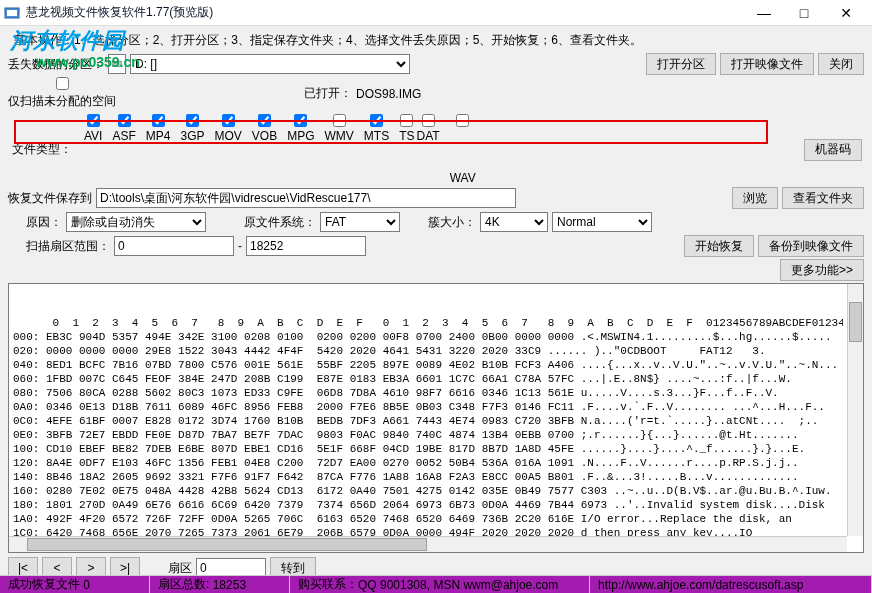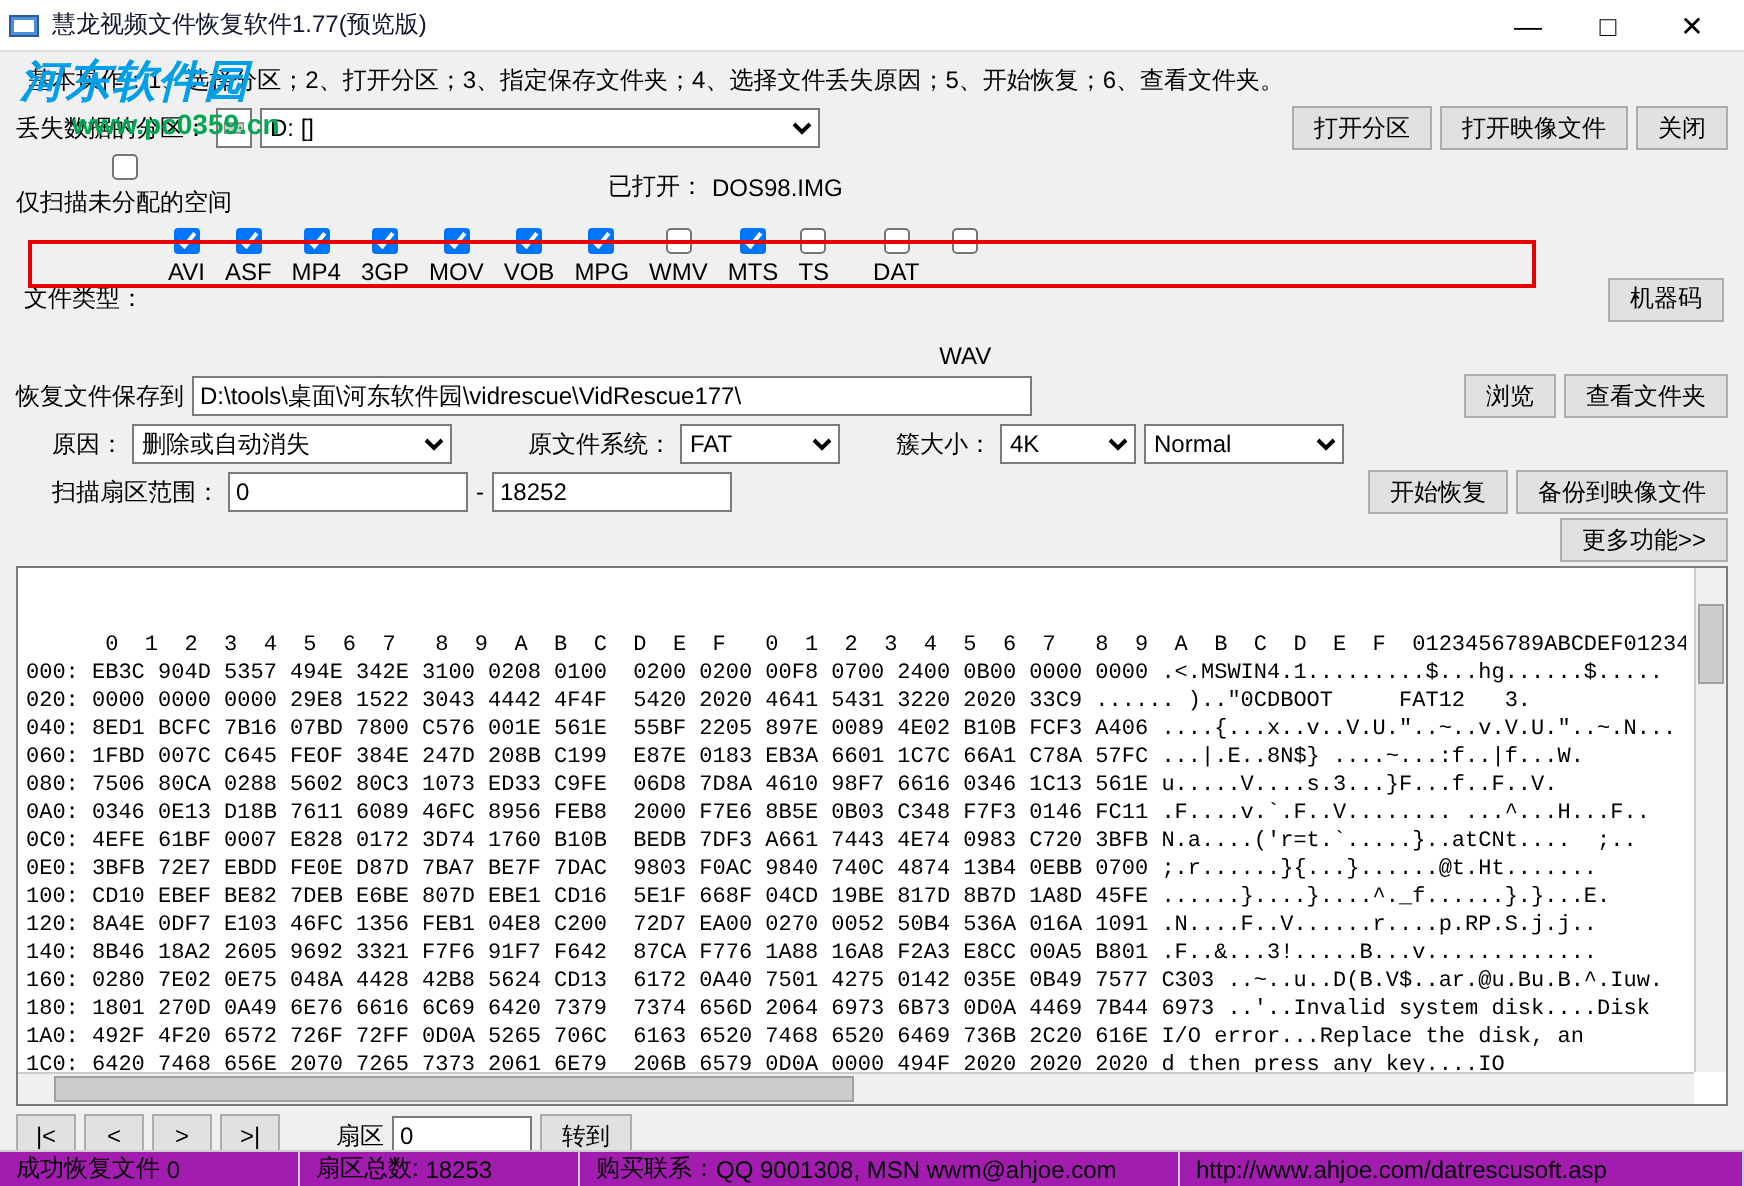--- a/index.html
+++ b/index.html
@@ -111,21 +111,21 @@
           <label>VOB</label>
         </span><span class="cb" style="margin-right: 10px;">
           <input type="checkbox" checked="" style="">
           <label>MPG</label>
         </span><span class="cb" style="margin-right: 10px;">
           <input type="checkbox" style="">
           <label>WMV</label>
         </span><span class="cb" style="margin-right: 10px;">
           <input type="checkbox" checked="" style="">
           <label>MTS</label>
-        </span><span class="cb" style="margin-right: 22px;">
+        </span><span class="cb" style="margin-right: 2px;">
           <input type="checkbox" style="">
           <label>TS</label>
         </span><span class="cb" style="margin-right: 10px;">
           <input type="checkbox" style="">
           <label>DAT</label>
         </span><span class="cb" style="margin-right: 10px; gap: 44px;">
           <input type="checkbox" style="">
           <label>WAV</label>
         </span></span>
     <div class="spacer"></div>
@@ -135,21 +135,21 @@
   <div class="row">
     <label>恢复文件保存到</label>
     <input type="text" style="width: 420px;" value="D:\tools\桌面\河东软件园\vidrescue\VidRescue177\">
     <div class="spacer"></div>
     <button>浏览</button>
     <button>查看文件夹</button>
   </div>
 
   <div class="row">
     <label style="margin-left:18px;">原因：</label>
-    <select style="width:160px;"><option>删除或自动消失</option></select>
+    <select style="width:140px;"><option>删除或自动消失</option></select>
     <div style="width:30px;"></div>
     <label>原文件系统：</label>
     <select style="width:80px;"><option>FAT</option></select>
     <div style="width:20px;"></div>
     <label>簇大小：</label>
     <select style="width:68px;"><option>4K</option></select>
     <select style="width:100px;"><option>Normal</option></select>
   </div>
 
   <div class="row">

